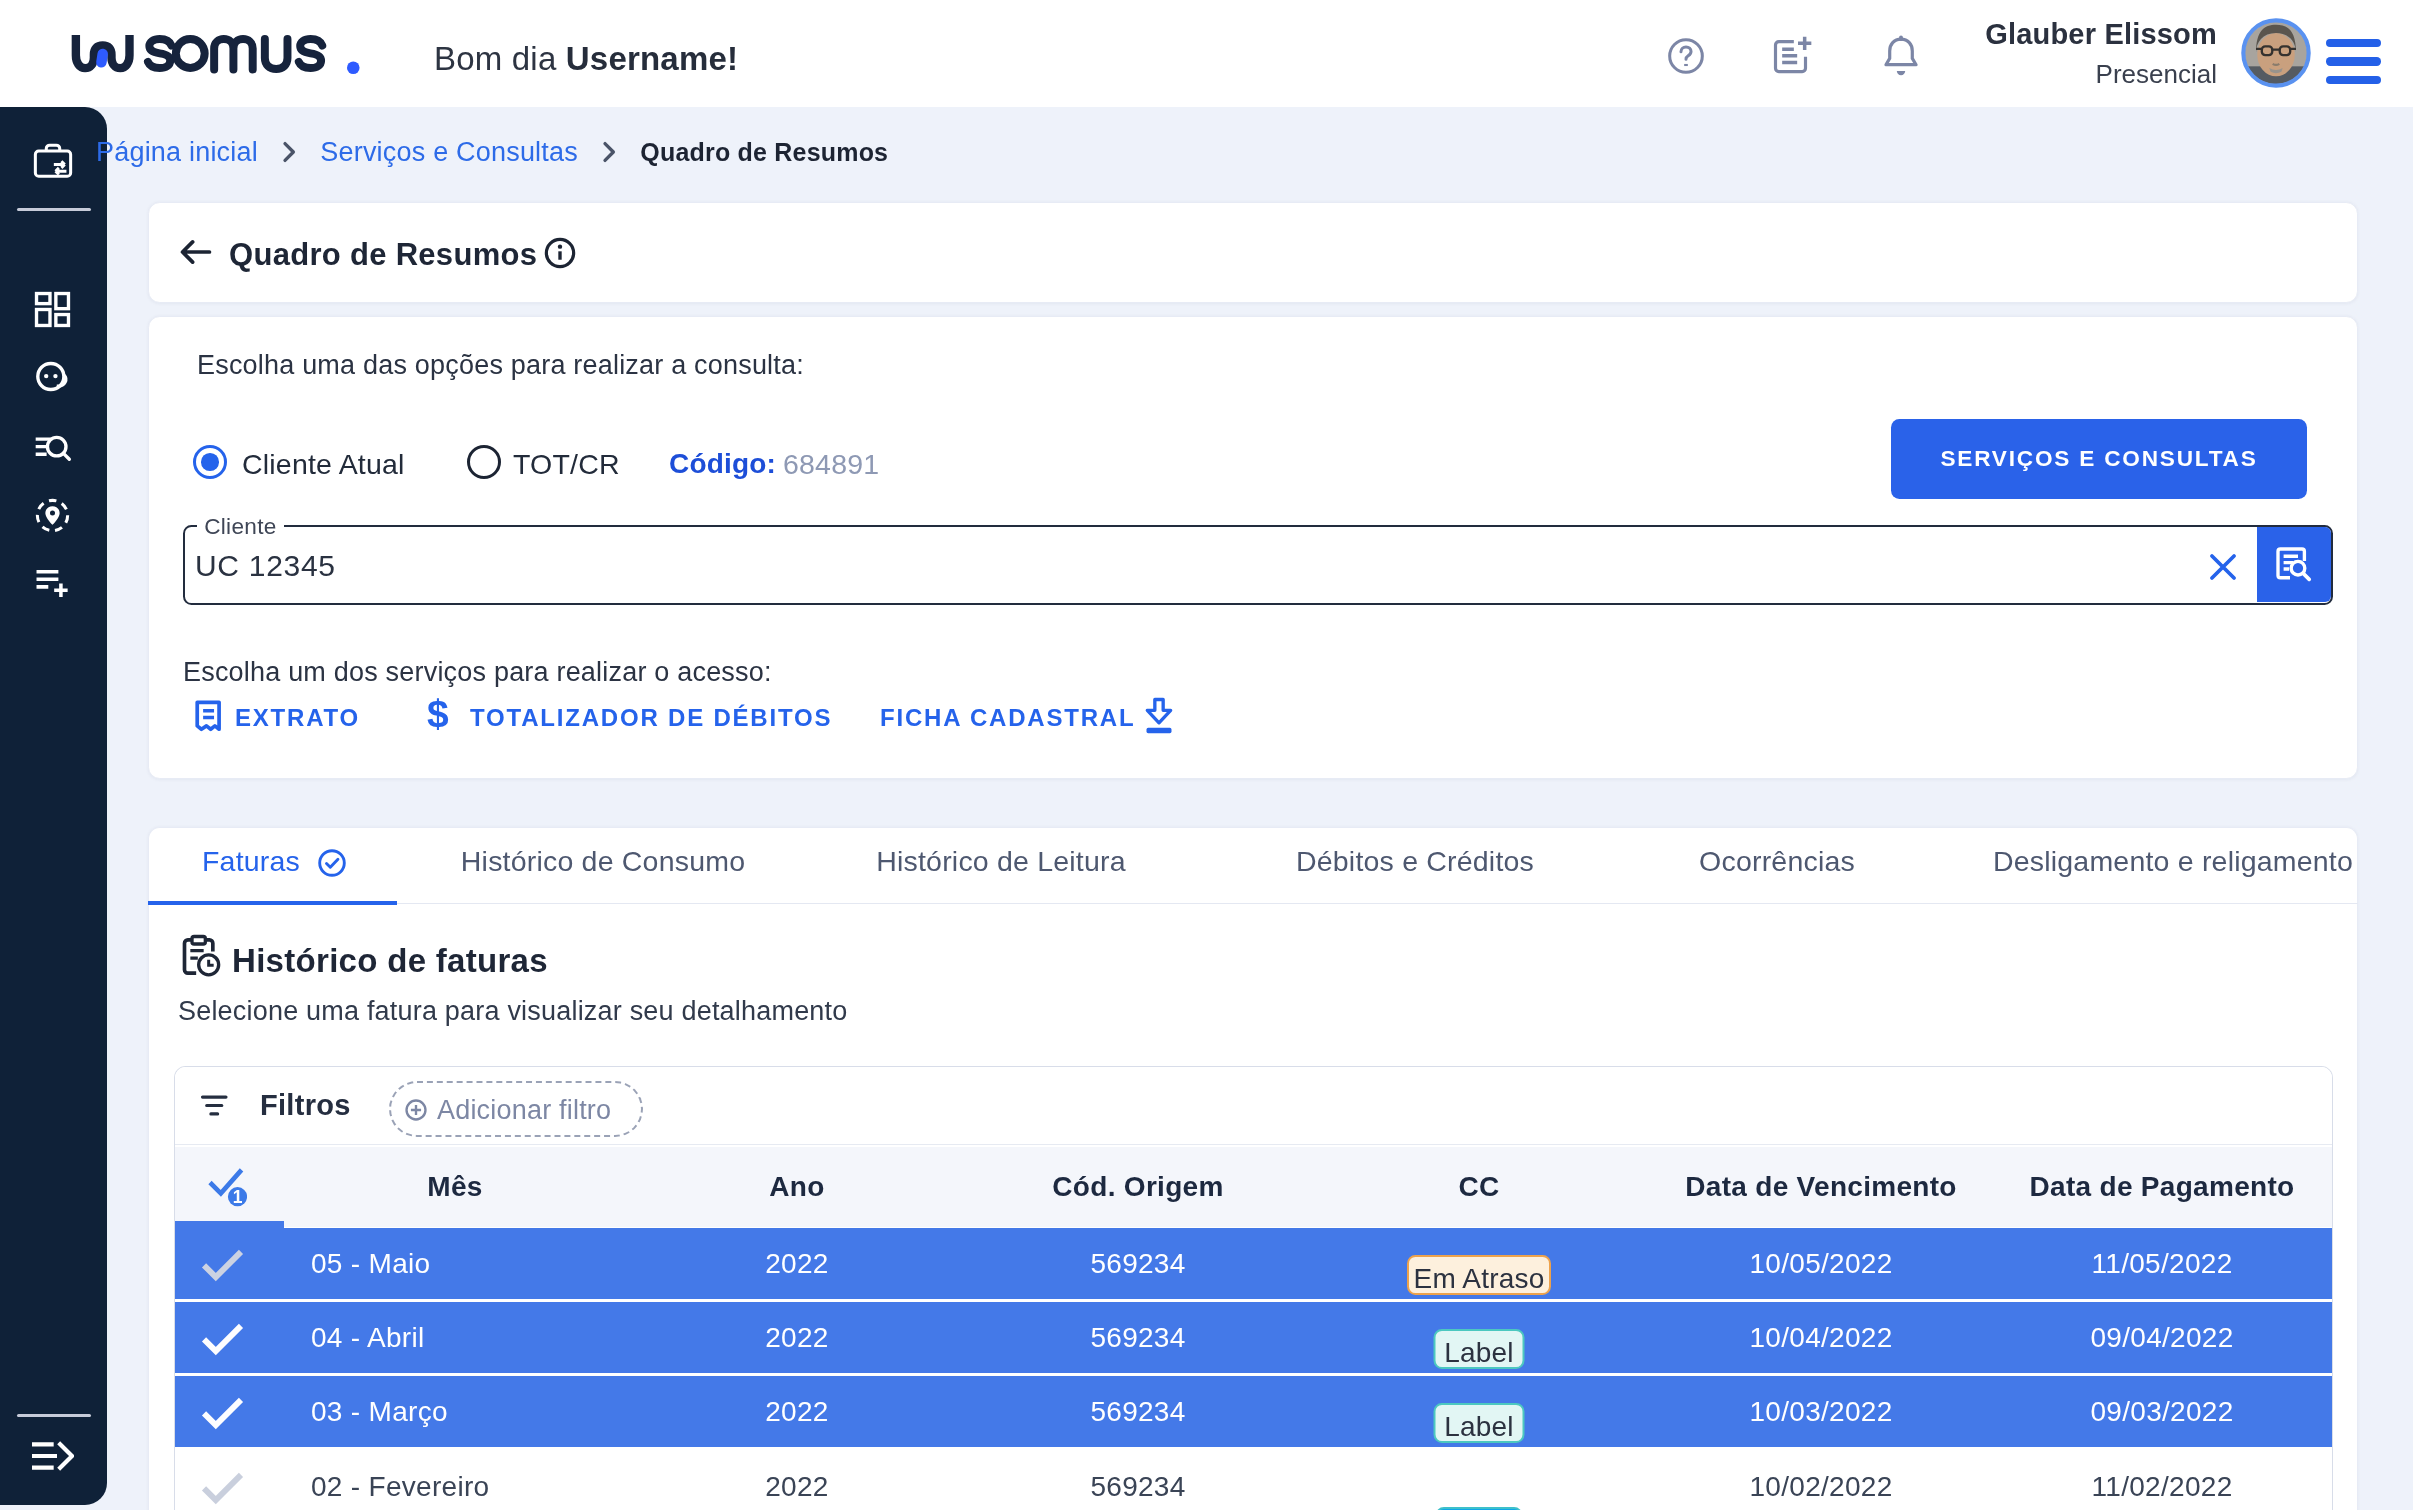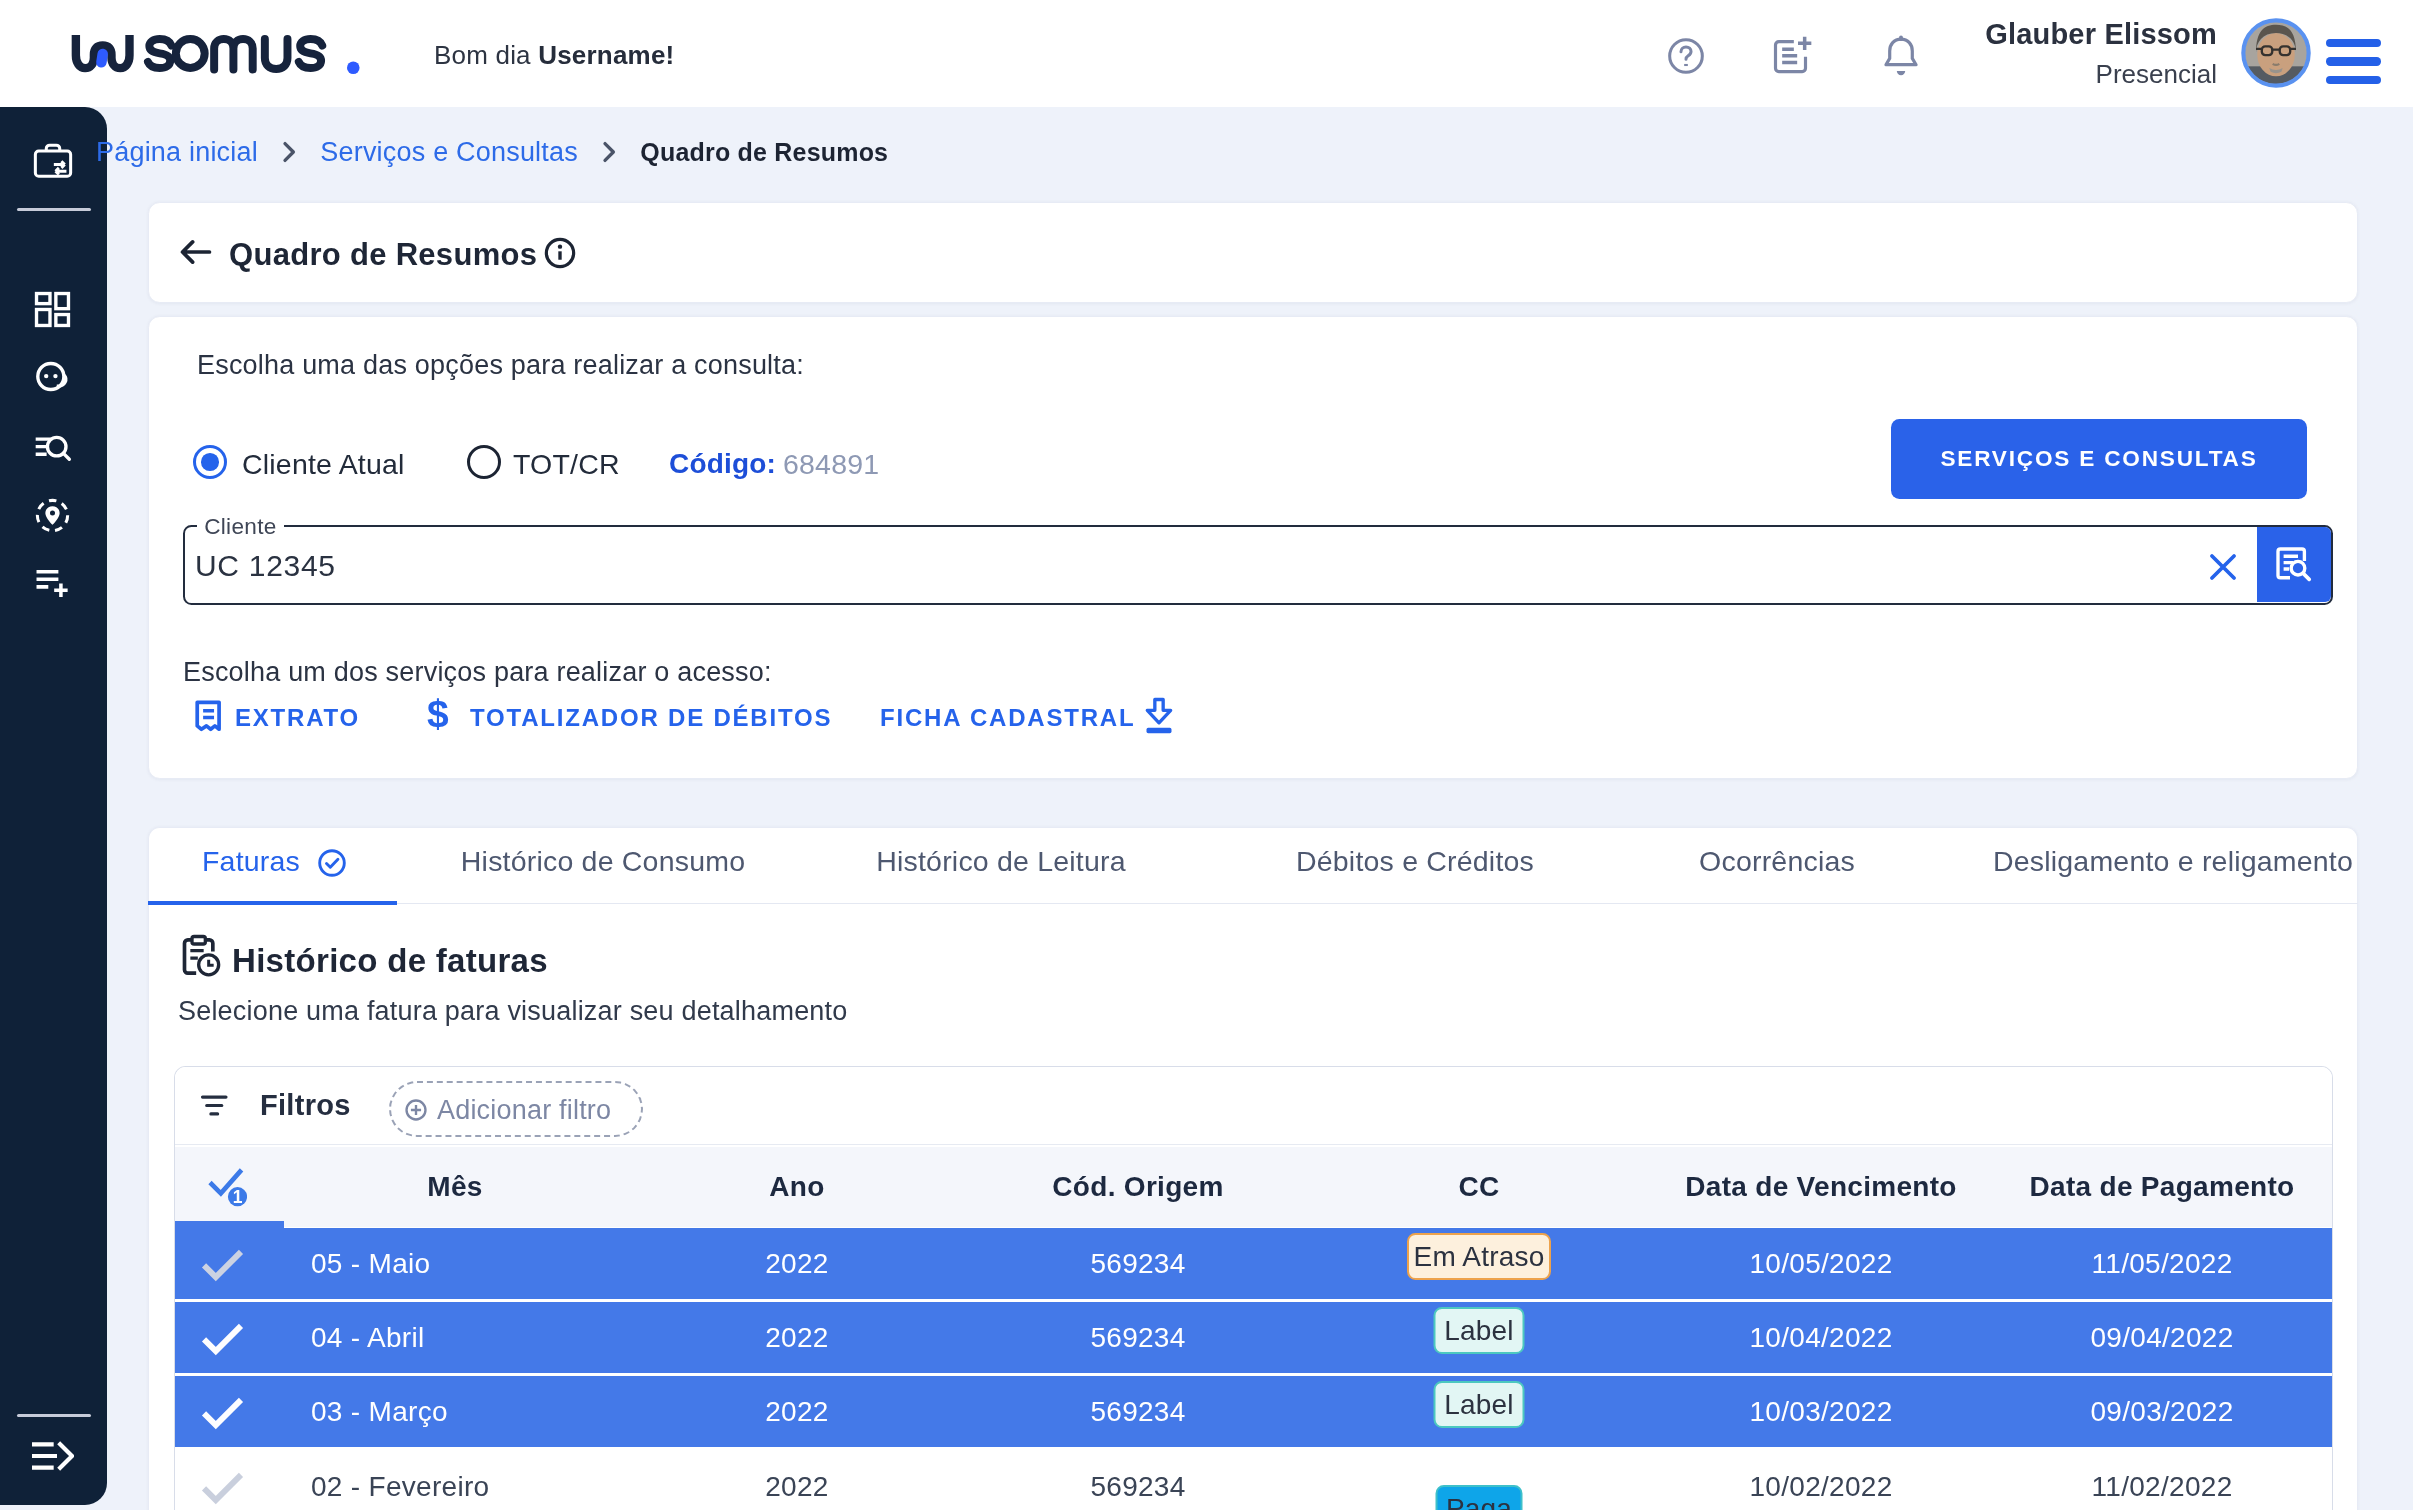--- a/index.html
+++ b/index.html
@@ -3,21 +3,21 @@
 <meta charset="utf-8">
 <title>Somus</title>
 <style>
 *{margin:0;padding:0;box-sizing:border-box;}
 html,body{width:2413px;height:1511px;overflow:hidden;}
 body{font-family:"Liberation Sans",sans-serif;background:#fff;}
 #page{position:relative;width:2413px;height:1511px;overflow:hidden;background:#eef2fa;}
 .abs{position:absolute;}
 
 .header{position:absolute;left:0;top:0;width:2413px;height:107px;background:#fff;}
-.greet{position:absolute;left:434px;top:40px;font-size:26px;color:#2d3442;letter-spacing:0.2px;}
+.greet{position:absolute;left:434px;top:40px;font-size:33px;color:#2d3442;letter-spacing:0.2px;}
 .greet b{font-weight:700;color:#262d3b;}
 .uname{position:absolute;right:196px;top:18.4px;text-align:right;}
 .uname .n{font-size:29px;font-weight:700;color:#2b313f;letter-spacing:0.2px;}
 .uname .p{font-size:26px;color:#3a404e;margin-top:7.5px;}
 
 .sidebar{position:absolute;left:0;top:107px;width:107px;height:1398px;background:#0f2138;border-radius:0 22px 22px 0;}
 .sdiv{position:absolute;left:17px;width:74px;height:2.5px;background:#c6cbd9;border-radius:1.7px;}
 
 .crumbs{position:absolute;left:96px;top:137px;font-size:27px;letter-spacing:0.2px;white-space:nowrap;}
 .crumbs a{color:#2d6be8;text-decoration:none;}
@@ -225,21 +225,21 @@
 .fpill span{position:absolute;left:46px;top:11.7px;font-size:27px;color:#7d87a4;letter-spacing:0.2px;white-space:nowrap;}
 .thead{position:absolute;left:0;top:80px;width:100%;height:80px;background:#f4f6fb;}
 .th{position:absolute;top:23.5px;font-size:28px;font-weight:700;color:#1d2940;letter-spacing:0.3px;transform:translateX(-50%);white-space:nowrap;}
 .tind{position:absolute;left:0;top:154px;width:109px;height:8.4px;background:#4479e8;}
 .row{position:absolute;left:0;width:100%;height:71px;background:#4479e8;}
 .row.off{background:#fff;}
 .cell{position:absolute;top:20px;font-size:28px;color:#fff;letter-spacing:0.3px;transform:translateX(-50%);white-space:nowrap;}
 .off .cell{color:#3a4456;}
 .mes{position:absolute;left:136px;top:20px;font-size:28px;color:#fff;letter-spacing:0.3px;white-space:nowrap;}
 .off .mes{color:#3a4456;}
-.chip{position:absolute;top:5px;height:47px;border-radius:8.4px;transform:translateX(-50%);text-align:center;font-size:28px;line-height:44px;color:#2c3240;letter-spacing:0.2px;}
+.chip{position:absolute;top:27px;height:40px;border-radius:8.4px;transform:translateX(-50%);text-align:center;font-size:28px;line-height:44px;color:#2c3240;letter-spacing:0.2px;}
 .chk{position:absolute;left:24px;top:17px;}
 </style>
 
 <div class="card card3"></div>
 <div class="tabs"></div>
 <div class="tab on" style="left:202px;">Faturas</div>
 <svg class="abs" style="left:318px;top:849px;" width="28" height="28" viewBox="0 0 33 33" fill="none" stroke="#2563eb" stroke-width="3.4">
   <circle cx="16.5" cy="16.5" r="14.5"></circle>
   <path d="M10,17 l4.5,4.5 L23.5,12" stroke-linecap="round" stroke-linejoin="round"></path>
 </svg>

